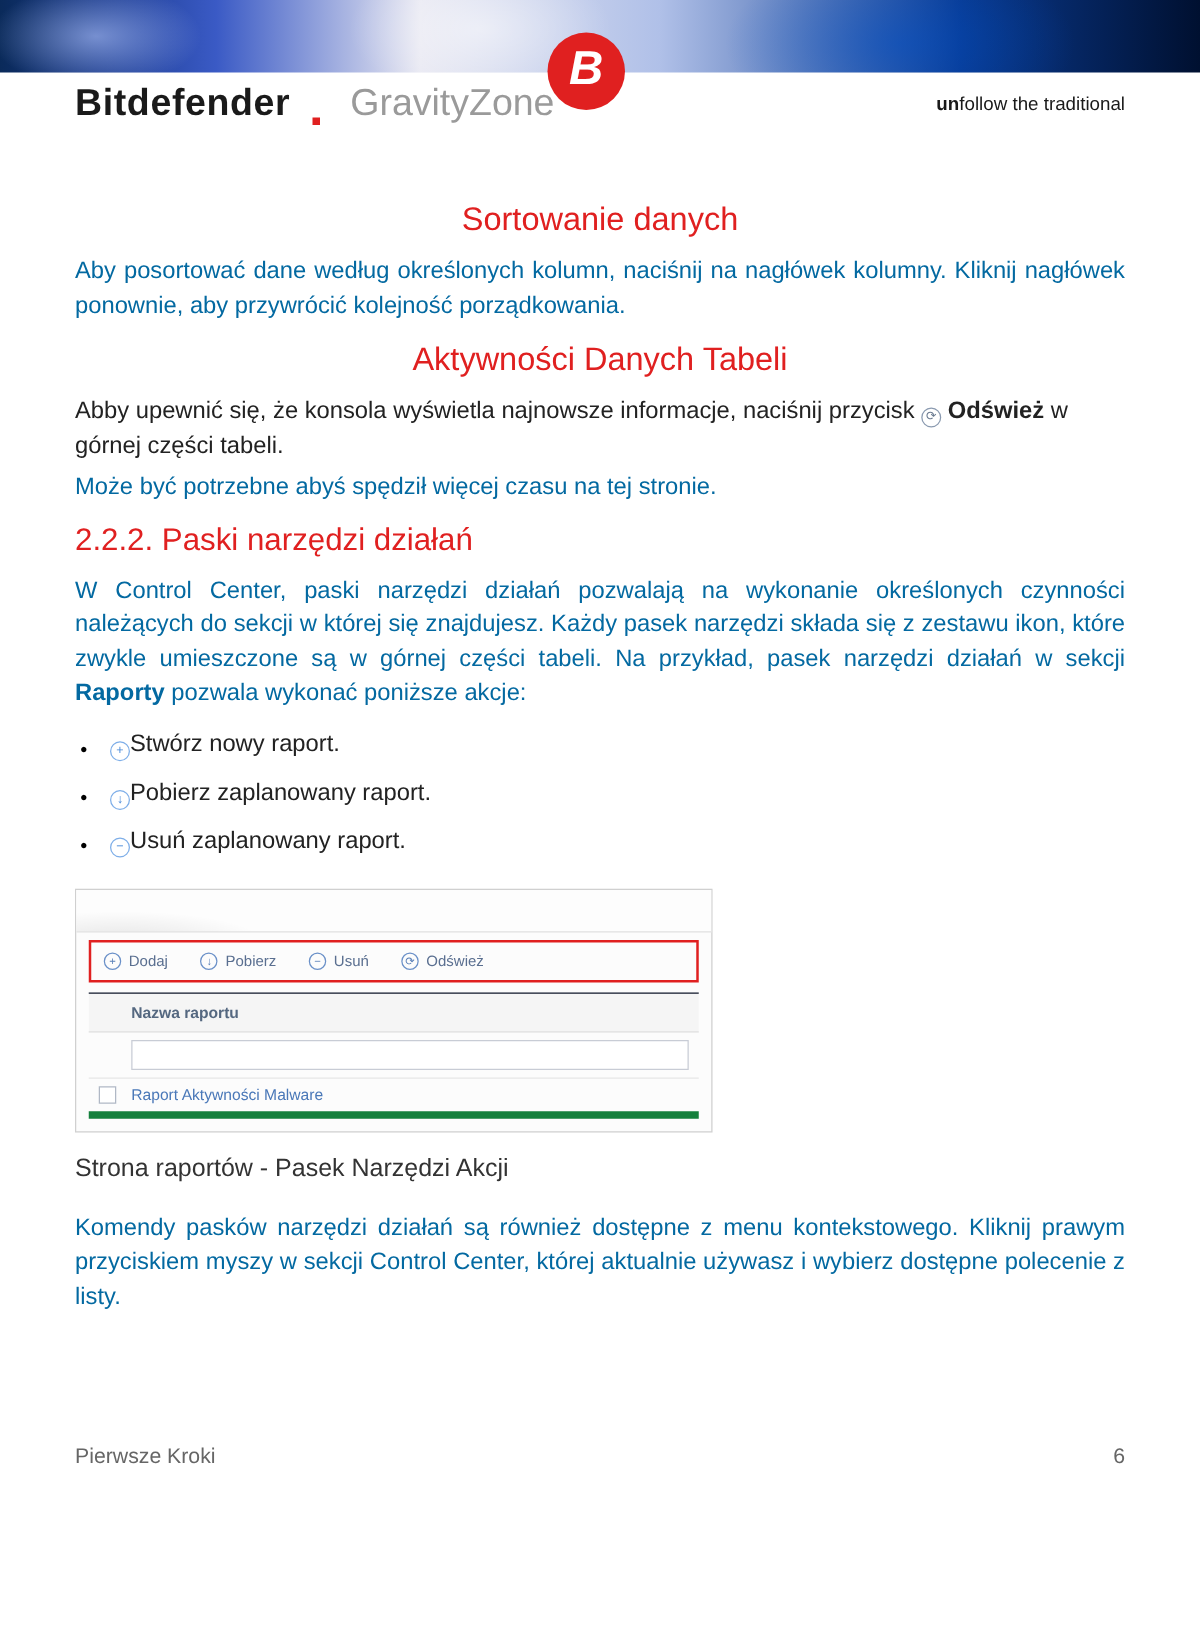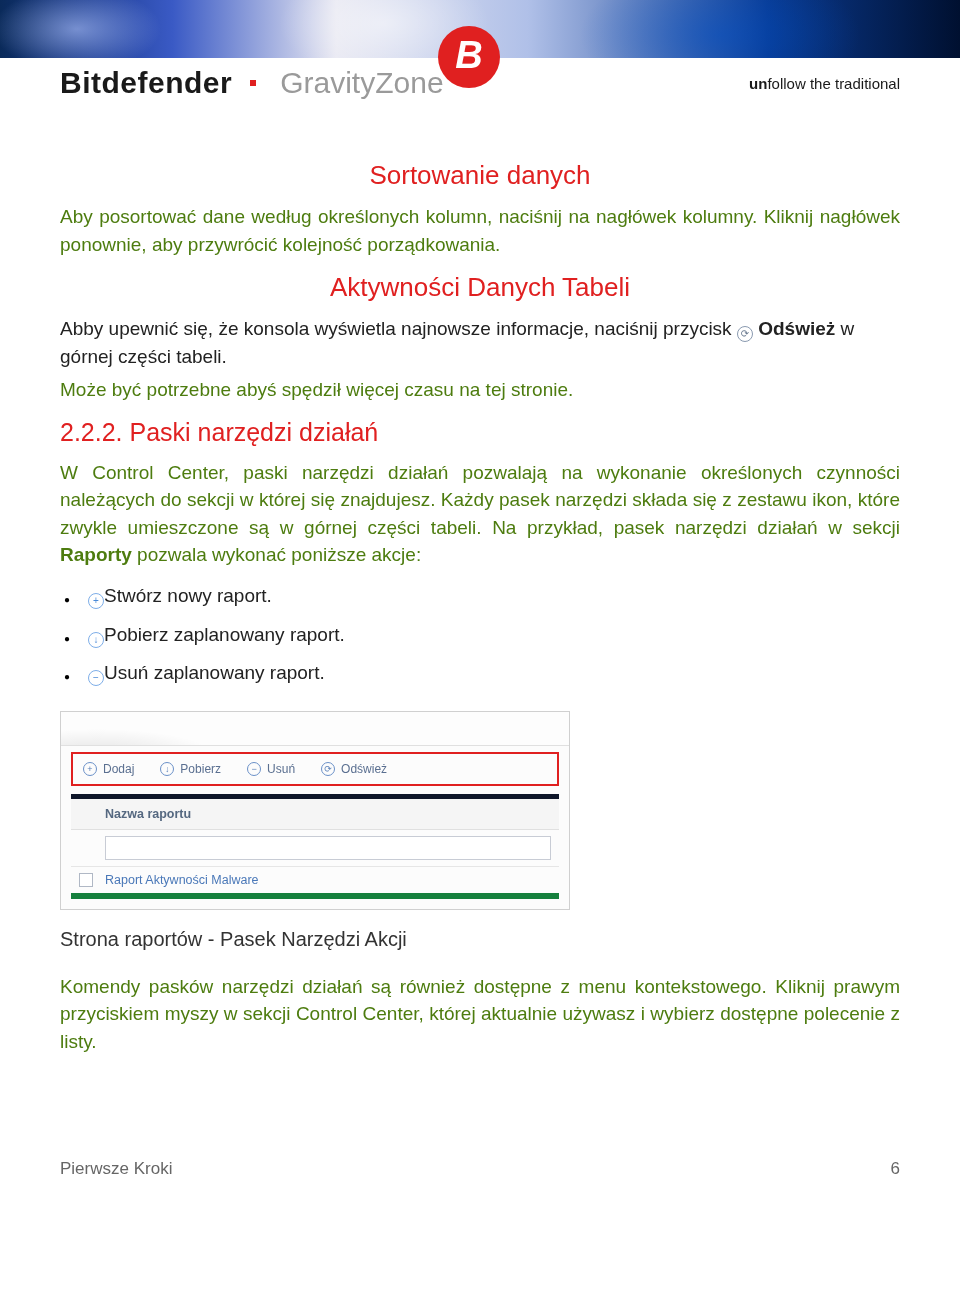--- a/index.html
+++ b/index.html
@@ -24,21 +24,21 @@
       radial-gradient(150px 80px at 40% 40%, rgba(255,255,255,0.5), transparent 70%),
       radial-gradient(200px 100px at 75% 60%, rgba(0,80,200,0.5), transparent 70%);
   }
   .brand-row {
     display: flex;
     align-items: center;
     justify-content: space-between;
     padding: 8px 60px 0 60px;
     position: relative;
   }
-  .brand-left { display: flex; align-items: center; gap: 20px; }
+  .brand-left { display: flex; align-items: flex-end; gap: 20px; }
   .brand-bitdefender {
     font-weight: 900;
     font-size: 30px;
     color: #1a1a1a;
     letter-spacing: 0.5px;
   }
   .brand-gravity {
     font-size: 30px;
     color: #9a9a9a;
     font-weight: 300;
@@ -81,21 +81,21 @@
   h3.section-red {
     color: #e02020;
     font-size: 26px;
     font-weight: 400;
     margin-bottom: 12px;
     text-align: center;
   }
   .para {
     font-size: 19px;
     line-height: 1.45;
-    color: #4d7c0f;
+    color: #0369a1;
     margin-bottom: 14px;
     text-align: justify;
   }
   .para2 {
     font-size: 19px;
     line-height: 1.45;
     color: #222;
     margin-bottom: 6px;
   }
   .refresh-icon-inline, .plus-icon-inline, .download-icon-inline, .minus-icon-inline {
@@ -173,21 +173,21 @@
     justify-content: center;
     font-size: 9px;
     color: #5a80b8;
   }
   .shot-table { padding: 0 10px 10px 10px; }
   .shot-header {
     font-size: 12.5px;
     color: #556880;
     font-weight: 700;
     padding: 8px 8px 8px 34px;
-    border-top: 5px solid #0f172a;
+    border-top: 1px solid #0f172a;
     border-bottom: 1px solid #e0e0e0;
     background: #f5f5f5;
   }
   .shot-row {
     display: flex;
     align-items: flex-start;
     gap: 12px;
     padding: 6px 8px;
     border-bottom: 6px solid #15803d;
   }

